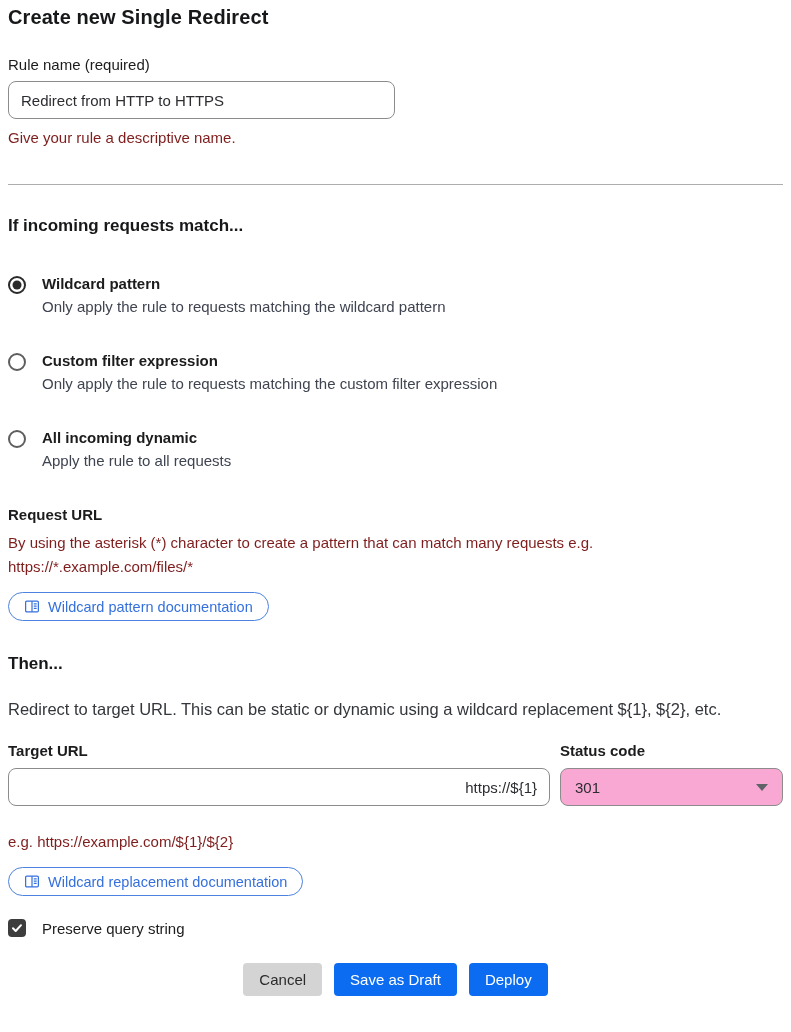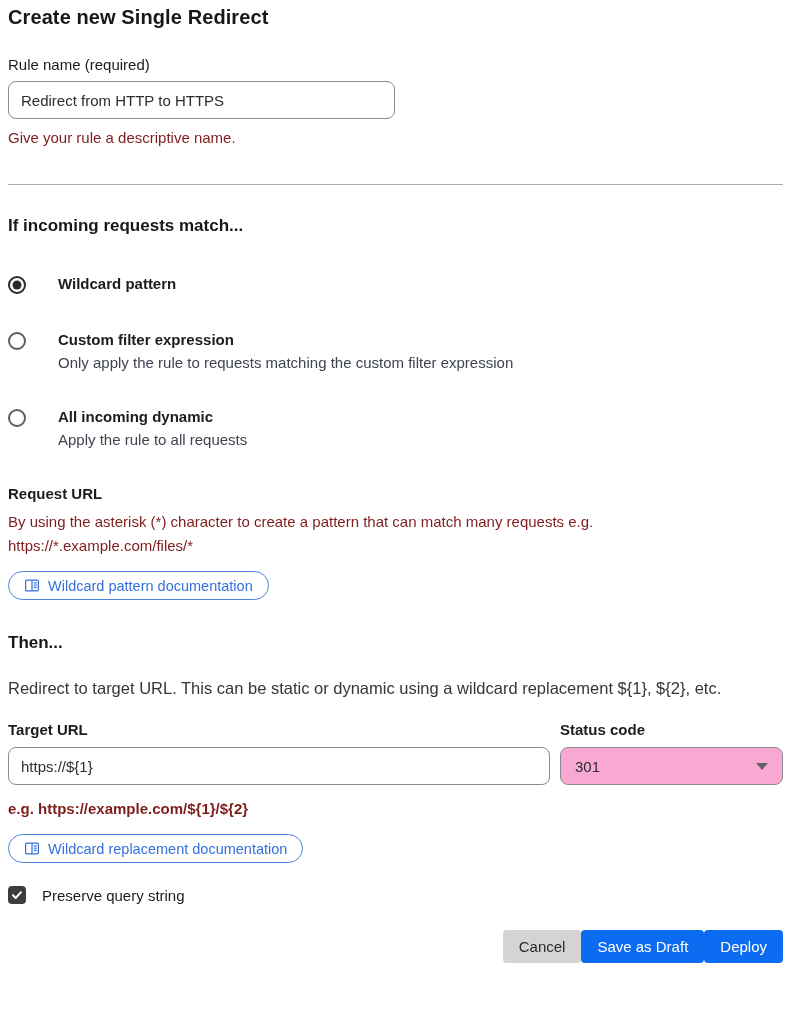--- a/index.html
+++ b/index.html
@@ -36,21 +36,21 @@
   .rule-name-block { margin-top: 27px; }
   .rule-name-block .text-input { width: 387px; margin-top: 8px; }
   .rule-name-block .help-text { margin-top: 7px; }
 
   hr.divider { border: none; border-top: 1px solid #adadad; margin-top: 34px; }
 
   h2.section-heading { font-size: 17px; font-weight: 700; color: #17181a; }
   .match-heading { margin-top: 31px; }
 
   .radio-group { margin-top: 39px; }
-  .radio-row { display: flex; align-items: flex-start; gap: 32px; margin-bottom: 37px; cursor: pointer; }
+  .radio-row { display: flex; align-items: flex-start; gap: 16px; margin-bottom: 37px; cursor: pointer; }
   .radio-circle {
     flex: 0 0 auto;
     width: 18px; height: 18px;
     border-radius: 50%;
     border: 2px solid #5e5e5e;
     margin-top: 1px;
     position: relative;
     background: #fff;
   }
   .radio-circle.checked { border-color: #2a2a2a; }
@@ -86,22 +86,22 @@
     cursor: pointer;
   }
   .doc-button svg { display: block; }
 
   .then-heading { margin-top: 33px; }
   .then-desc { margin-top: 26px; font-size: 16.5px; color: #33363b; }
 
   .fields-row { display: flex; gap: 10px; margin-top: 23px; }
   .target-col { width: 542px; }
   .status-col { width: 223px; }
-  .fields-row .text-input { margin-top: 9px; }
-  .target-col .help-text { margin-top: 12px; font-weight: bold; }
+  .fields-row .text-input { margin-top: 9px; text-align: right; }
+  .target-col .help-text { margin-top: 24px; }
 
   .select-box {
     margin-top: 9px;
     height: 38px;
     border: 1px solid #8c8c8c;
     border-radius: 8px;
     padding: 0 14px;
     display: flex;
     align-items: center;
     justify-content: space-between;
@@ -123,21 +123,22 @@
     border-radius: 4px;
     background: #3d3d3d;
     display: flex; align-items: center; justify-content: center;
     flex: 0 0 auto;
   }
   .checkbox svg { display: block; }
   .checkbox-label { font-size: 15px; color: #1c1c1e; }
 
   .footer-actions {
     display: flex;
-    justify-content: flex-end;
+    justify-content: center;
+    gap: 12px;
     margin-top: 26px;
   }
   .btn {
     height: 33px;
     padding: 0 16px;
     border: none;
     border-radius: 4px;
     font-size: 15px;
     font-family: "Liberation Sans", sans-serif;
     cursor: pointer;
@@ -161,20 +162,21 @@
   <hr class="divider">
 
   <h2 class="section-heading match-heading">If incoming requests match...</h2>
 
   <div class="radio-group">
 
     <div class="radio-row">
       <span class="radio-circle checked"></span>
       <div>
         <div class="radio-label">Wildcard pattern</div>
+        <div class="radio-desc">Only apply the rule to requests matching the wildcard pattern</div>
       </div>
     </div>
 
     <div class="radio-row">
       <span class="radio-circle"></span>
       <div>
         <div class="radio-label">Custom filter expression</div>
         <div class="radio-desc">Only apply the rule to requests matching the custom filter expression</div>
       </div>
     </div>

